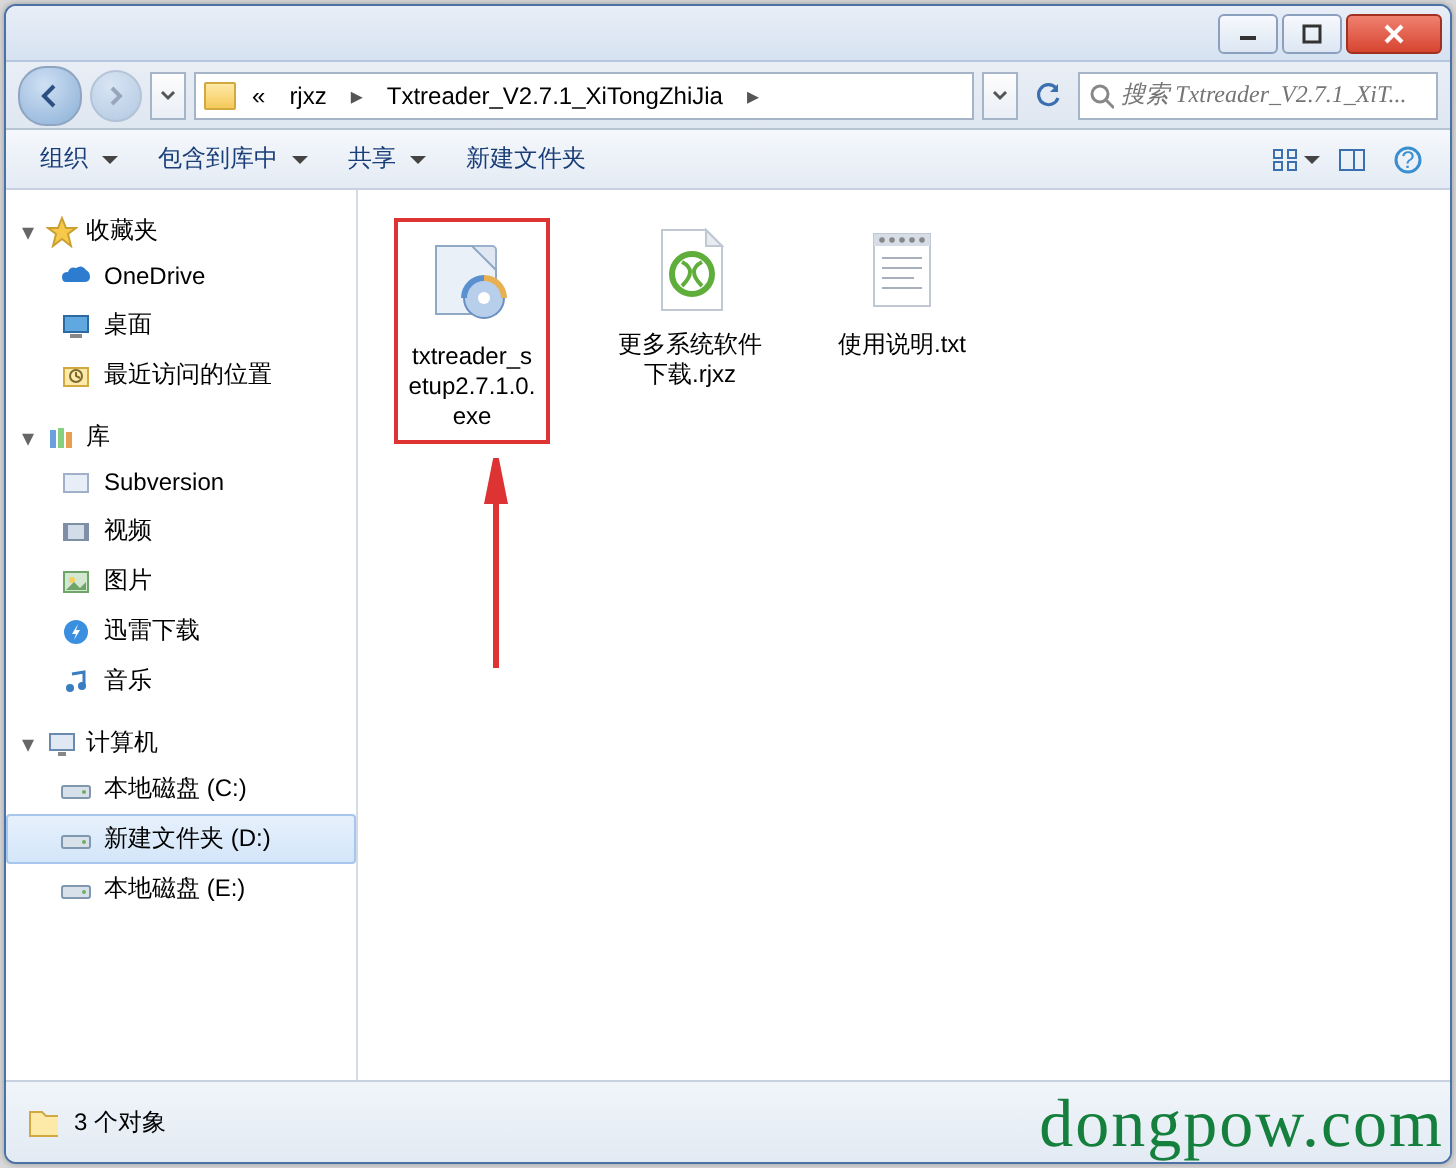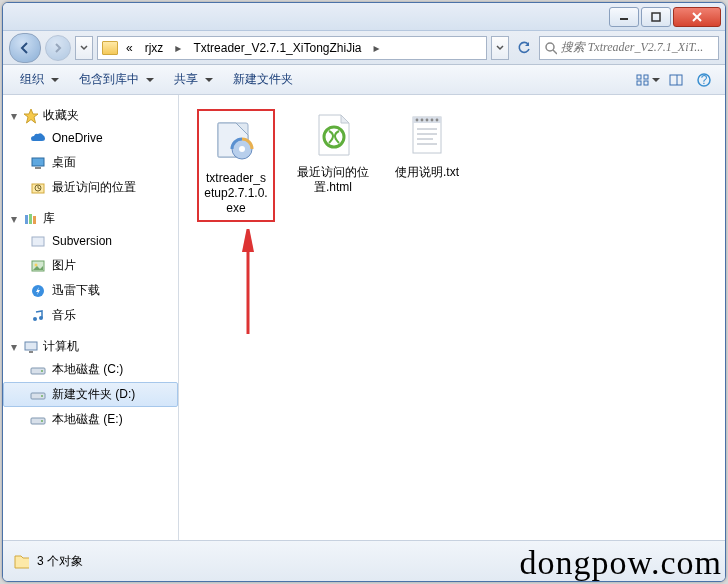--- a/index.html
+++ b/index.html
@@ -77,21 +77,21 @@
 .side-head { display:flex; align-items:center; gap:4px; padding: 2px 6px; font-size:13px; }
 .side-head .tw { width:10px; display:flex; justify-content:center; color:#666;}
 .side-item {
   display:flex; align-items:center; gap:6px; padding:3px 6px 3px 26px; cursor:pointer;
   border:1px solid transparent;
 }
 .side-item.selected { background: linear-gradient(#e6f0fb,#d4e6fa); border-color:#a6c7eb; border-radius:2px;}
 .ico { width:16px; height:16px; display:inline-flex; align-items:center; justify-content:center; }
 
 
-.files { display:flex; gap:22px; padding: 14px 18px; align-items:flex-start; }
+.files { display:flex; gap:34px; padding: 14px 18px; align-items:flex-start; }
 .file {
   width: 72px; display:flex; flex-direction:column; align-items:center; gap:4px; cursor:pointer;
   text-align:center; word-break: break-all; line-height:1.25; font-size:12px;
 }
 .file .thumb { width:52px; height:52px; display:flex; align-items:center; justify-content:center; }
 .file.highlighted-box {
   border: 2px solid #d33; padding:4px; width:78px;
 }
 .annotation-arrow {
   position:absolute; left:54px; top:134px; pointer-events:none;
@@ -99,21 +99,21 @@
 
 
 .statusbar {
   position:absolute; left:0; right:0; bottom:0; height:24px;
   background: linear-gradient(#f1f5fa,#e2eaf3);
   border-top:1px solid #c7d1df; display:flex; align-items:center; padding:20px 10px; gap:8px;
 }
 
 
 .watermark {
-  position:absolute; right:6px; bottom:2px; color:#000000; font-size:34px;
+  position:absolute; right:6px; bottom:2px; color:#15803d; font-size:34px;
   font-family: Georgia, 'Times New Roman', serif; letter-spacing:1px;
   pointer-events:none;
 }
 .caret-down::after{content:"";display:inline-block;border:4px solid transparent;border-top-color:#444;margin-left:3px;position:relative;top:2px;}
 </style>
 </head>
 <body>
 
 <div class="window">
 
@@ -273,20 +273,30 @@
             <span class="ico">
               <svg width="14" height="12">
                 <rect x="1" y="2" width="12" height="9" fill="#e8eef7" stroke="#a0b0c8"></rect>
               </svg>
             </span>
             <span>Subversion</span>
           </div>
         <div class="side-item">
             <span class="ico">
               <svg width="14" height="12">
+                <rect x="1" y="2" width="12" height="8" fill="#d3ddea" stroke="#7e8ea4"></rect>
+                <rect x="1" y="2" width="2" height="8" fill="#7e8ea4"></rect>
+                <rect x="11" y="2" width="2" height="8" fill="#7e8ea4"></rect>
+              </svg>
+            </span>
+            <span>视频</span>
+          </div>
+        <div class="side-item">
+            <span class="ico">
+              <svg width="14" height="12">
                 <rect x="1" y="1" width="12" height="10" fill="#d3e8d0" stroke="#6fa468"></rect>
                 <circle cx="5" cy="5" r="1.5" fill="#f4d060"></circle>
                 <path d="M2 10 L6 6 L9 9 L12 6 L12 10 Z" fill="#6fa468"></path>
               </svg>
             </span>
             <span>图片</span>
           </div>
         <div class="side-item">
             <span class="ico">
               <svg width="14" height="14">
@@ -368,21 +378,21 @@
 
         <div class="file">
           <div class="thumb">
             <svg width="48" height="48">
                 <path d="M10 4 L32 4 L40 12 L40 44 L10 44 Z" fill="#fff" stroke="#c0c8d2"></path>
                 <path d="M32 4 L32 12 L40 12 Z" fill="#e8ecf2" stroke="#c0c8d2"></path>
                 <circle cx="25" cy="26" r="10" fill="none" stroke="#5fae3c" stroke-width="3"></circle>
                 <path d="M20 20 Q28 24 20 32 M30 20 Q22 24 30 32" fill="none" stroke="#5fae3c" stroke-width="2"></path>
               </svg>
           </div>
-          <span>最近访问的位置.html</span>
+          <span>更多系统软件下载.rjxz</span>
         </div>
 
         <div class="file">
           <div class="thumb">
             <svg width="48" height="48">
                 <rect x="10" y="6" width="28" height="36" fill="#fff" stroke="#c0c8d2"></rect>
                 <rect x="10" y="6" width="28" height="6" fill="#d7dde6"></rect>
                 <circle cx="14" cy="9" r="1.4" fill="#888"></circle>
                 <circle cx="19" cy="9" r="1.4" fill="#888"></circle>
                 <circle cx="24" cy="9" r="1.4" fill="#888"></circle>

